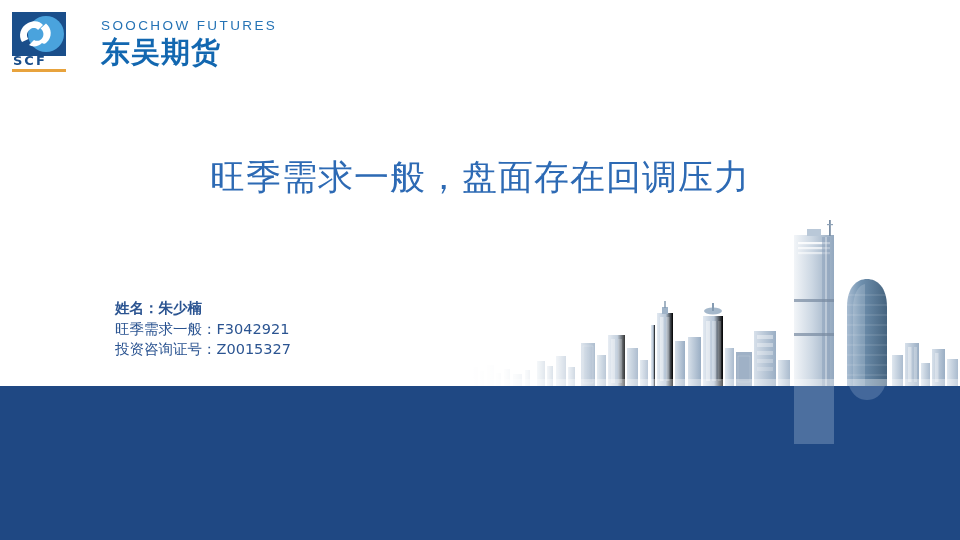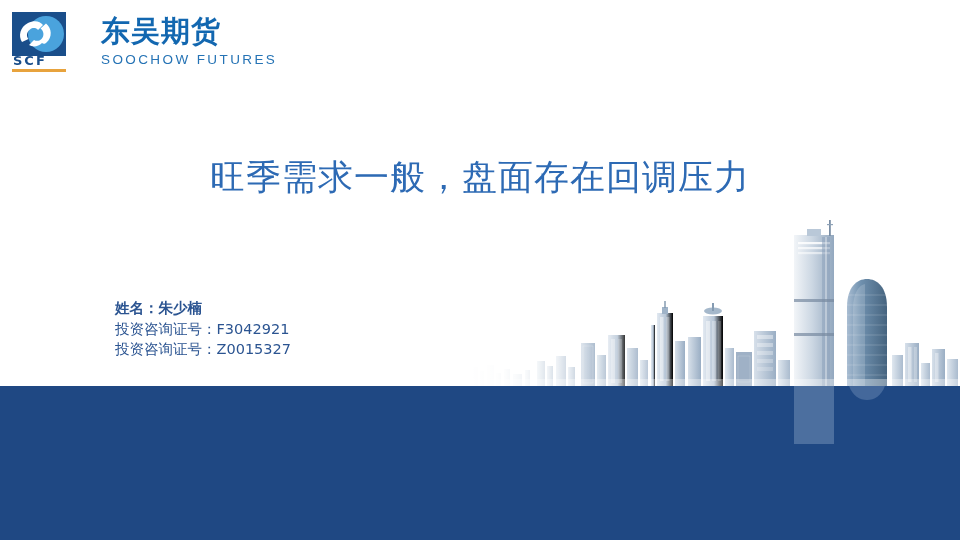--- a/index.html
+++ b/index.html
@@ -204,22 +204,22 @@
       <div id="logo-circle"></div>
       <svg id="logo-swoosh" viewBox="0 0 54 44">
         <path d="M10 30 C6 24 8 15 16 11 C22 8 28 9 31 13 L26 18 C24 15.5 20.5 15.5 18 17.5 C14.5 20 14 24.5 16.5 27 Z" fill="#ffffff"></path>
         <path d="M30 31 C26.5 34.5 21 35.5 17 33 L22 28 C24.5 29.5 27.5 29 29.5 27 C32.5 24 32 19 28.5 16.5 L34 11.5
                  C40 16 40.5 25.5 34.5 30.5 C33.2 31.6 31.7 32.4 30 31 Z" fill="#ffffff"></path>
       </svg>
       <div id="logo-scf">SCF</div>
       <div id="logo-underline"></div>
     </div>
     <div id="logo-text">
+      <div id="brand-en">SOOCHOW FUTURES</div>
       <div id="brand-cn">东吴期货</div>
-      <div id="brand-en">SOOCHOW FUTURES</div>
     </div>
   </div>
 
   <div id="city-wrap">
     <svg id="city-svg" width="505" height="172" viewBox="0 0 505 172">
       <defs>
         <linearGradient id="gTower" x1="0" y1="0" x2="1" y2="0">
           <stop offset="0%" stop-color="#f2f5f8"></stop>
           <stop offset="45%" stop-color="#ccd7e3"></stop>
           <stop offset="100%" stop-color="#93a8bf"></stop>
@@ -391,17 +391,17 @@
       </svg>
     </div>
   </div>
   <div id="reflection-fade"></div>
   <div id="reflection-leftfade"></div>
 
   <div id="title">旺季需求一般，盘面存在回调压力</div>
 
   <div id="meta">
     <div class="row bold">姓名：朱少楠</div>
-    <div class="row">投资咨询证号：F3042921</div>
+    <div class="row">旺季需求一般：F3042921</div>
     <div class="row">投资咨询证号：Z0015327</div>
   </div>
 
 </div>
 
 </body></html>

